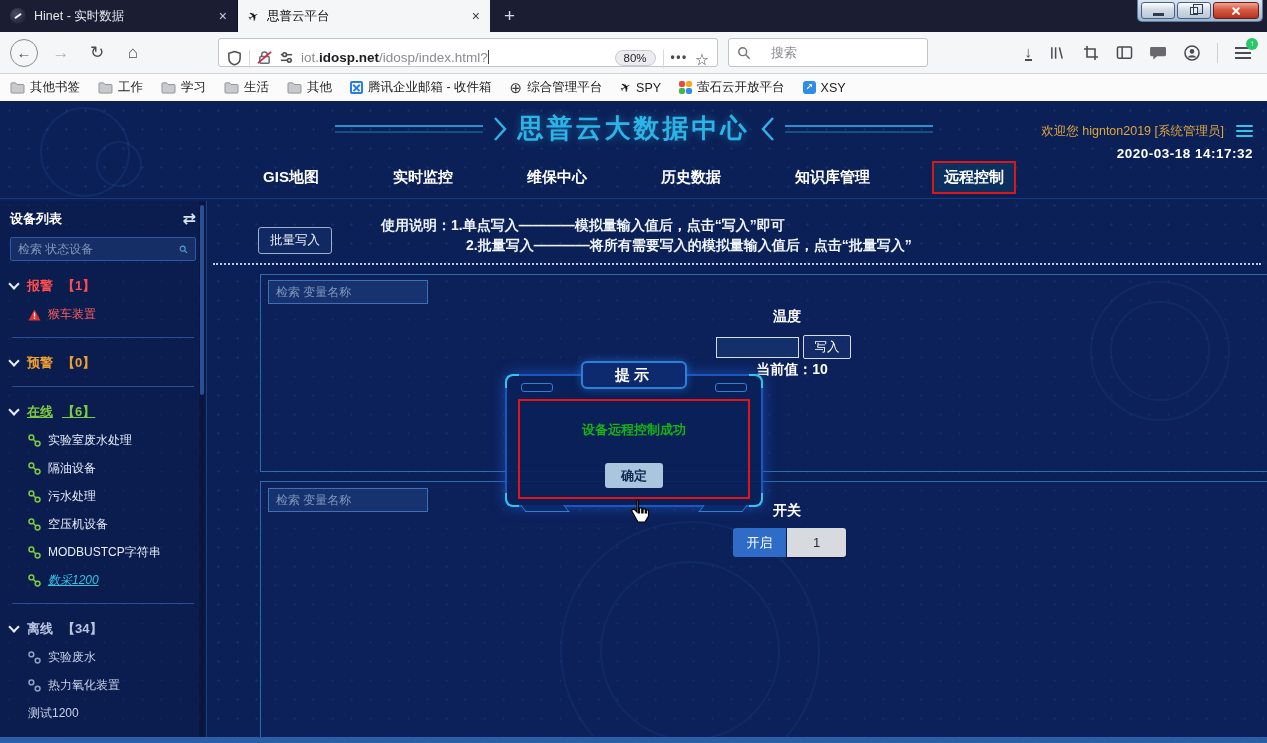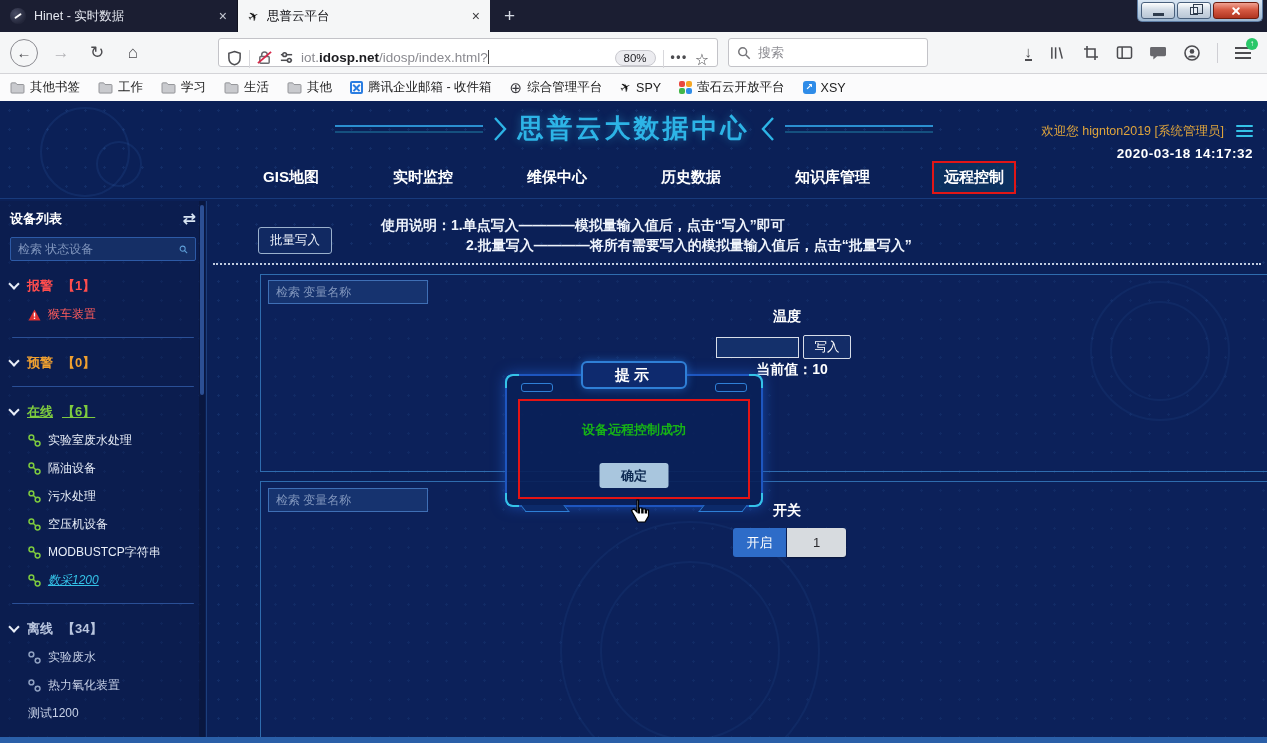--- a/index.html
+++ b/index.html
@@ -52,21 +52,21 @@
   .urlbar .sep { width:1px; height:18px; background:#d8d8dc; }
   .url-text { flex:1; white-space:nowrap; overflow:hidden; color:#8a8a90; }
   .url-text b { color:#1b1b1f; font-weight:600; }
   .caret { display:inline-block; width:1px; height:14px; background:#444; vertical-align:-2px; }
   .zoom-pill { font-size:11.5px; color:#26262a; background:#ececf0; border:1px solid #c9c9cf;
     border-radius:9px; padding:1px 8px; }
   .dots { letter-spacing:1.5px; font-weight:700; color:#4c4c50; font-size:12px; }
   .star { font-size:16px; color:#4c4c50; }
   .searchbar { width:200px; height:29px; background:#fff; border:1px solid #c3c3c8;
     border-radius:3px; display:flex; align-items:center; gap:7px; padding:0 8px; }
-  .searchbar input { border:none; outline:none; width:140px; font-size:13px; background:transparent; }
+  .searchbar input { border:none; outline:none; width:140px; font-size:13px; background:transparent;margin-left:13px; }
   .right-icons { margin-left:auto; display:flex; align-items:center; gap:17px; padding-right:6px; }
   .dl { font-size:15px; color:#4c4c50; border-bottom:2px solid #4c4c50; line-height:14px; }
   .vsep { width:1px; height:20px; background:#cfcfd4; }
   .burger { position:relative; width:16px; height:12px; }
   .burger i { display:block; height:2px; background:#4c4c50; margin-bottom:3px; }
   .badge { position:absolute; right:-7px; top:-9px; width:12px; height:12px; border-radius:50%;
     background:#2ac769; color:#fff; font-size:8px; font-weight:700; text-align:center; line-height:12px; }
 
   .bookmarks { position:absolute; left:0; top:74px; width:1267px; height:27px; background:#fbfbfc;
     display:flex; align-items:center; gap:18px; padding:0 10px; font-size:12.5px; color:#222; }
@@ -189,21 +189,21 @@
   .c-bl { left:-2px; bottom:-2px; border-left-width:2px; border-bottom-width:2px; border-bottom-left-radius:8px; }
   .c-br { right:-2px; bottom:-2px; border-right-width:2px; border-bottom-width:2px; border-bottom-right-radius:8px; }
   .slot { position:absolute; top:7px; width:32px; height:9px; border:1px solid #2f7fd6; border-radius:3px; }
   .slot.l { left:14px; } .slot.r { right:14px; }
   .wedge { position:absolute; bottom:-7px; width:44px; height:7px; background:#0c2a6a;
     border:1px solid #2e7fd6; border-top:none; }
   .wedge.l { left:16px; transform:skewX(38deg); }
   .wedge.r { right:16px; transform:skewX(-38deg); }
   .red-box { position:absolute; left:11px; top:23px; width:232px; height:100px; border:2px solid #e41414; }
   .modal-msg { margin-top:20px; text-align:center; color:#16b216; font-size:13px; font-weight:600; }
-  .ok-btn { position:absolute; left:50%; transform:translateX(-50%); bottom:9px; width:69px; height:25px;
+  .ok-btn { position:absolute; left:50%; transform:translateX(-50%); bottom:9px; width:58px; height:25px;
     background:#a9c6de; border:none; border-radius:3px; color:#0e2a52; font-size:13px; font-weight:700; }
   .cursor { position:absolute; left:122px; bottom:-20px; z-index:5; }
 
   .bottom-strip { position:absolute; left:0; top:737px; width:1267px; height:6px; background:#2a5fa8; }
 
   svg.lineic { stroke:#4c4c50; fill:none; stroke-width:1.6; }
 </style>
 </head>
 <body>
 

